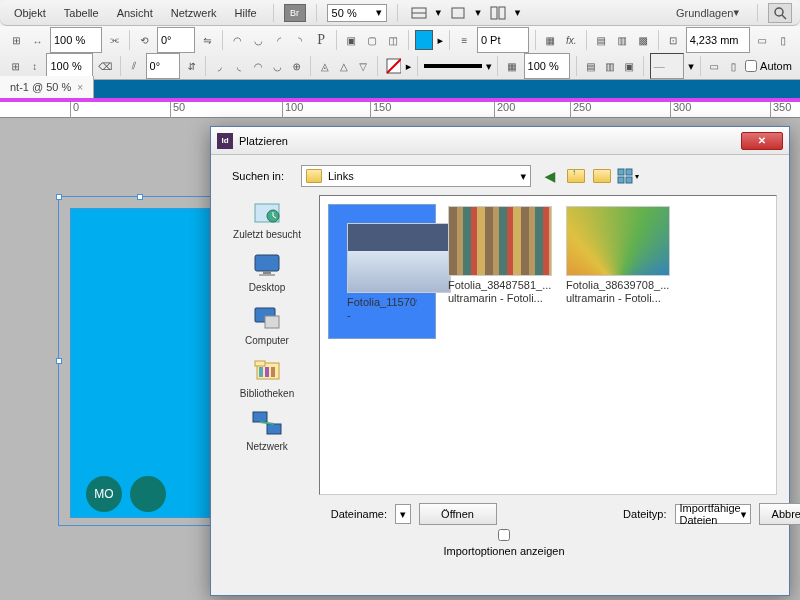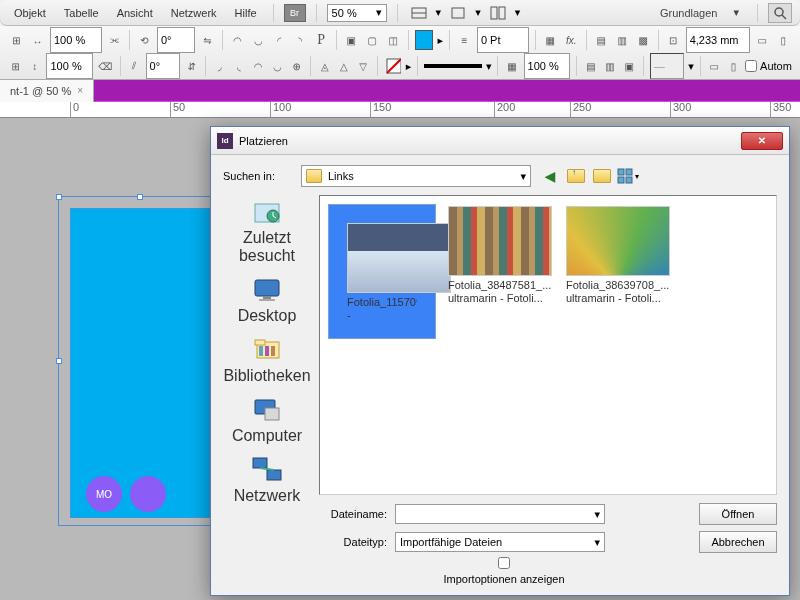--- a/index.html
+++ b/index.html
@@ -6,81 +6,81 @@
 body { background: #f0f0f0; width: 800px; height: 600px; overflow: hidden; position: relative; }
 
 
 .menubar { height: 26px; background: linear-gradient(#f5f5f5,#e6e6e6); border-bottom: 1px solid #bbb; display: flex; align-items: center; padding: 0 8px; gap: 6px; border-radius: 7px; }
 .menubar .menu-item { padding: 3px 6px; color: #333; cursor: pointer; }
 .menubar .sep { width: 1px; height: 18px; background: #ccc; margin: 0 4px; }
 .menubar .br-btn { width: 22px; height: 18px; background: #888; color: #fff; font-size: 9px; display: flex; align-items: center; justify-content: center; border: 1px solid #666; }
 .menubar .zoom-sel { width: 60px; height: 18px; border: 1px solid #999; background: #fff; padding: 0 4px; display: flex; align-items: center; justify-content: space-between; }
 .menubar .icon-btn { width: 22px; height: 22px; display: flex; align-items: center; justify-content: center; border: 1px solid transparent; cursor: pointer; }
 .menubar .right { margin-left: auto; display: flex; align-items: center; gap: 6px; }
-.menubar .workspace { padding: 3px 8px; color: #444; display: flex; align-items: center; gap: 16px; }
+.menubar .workspace { padding: 3px 8px; color: #444; display: flex; align-items: center; gap: 0; }
 .menubar .search { width: 24px; height: 20px; background: #ddd; border: 1px solid #aaa; display: flex; align-items: center; justify-content: center; }
 
 
 .control-panel { height: 54px; background: linear-gradient(#f8f8f8,#e8e8e8); border-bottom: 1px solid #aaa; padding: 2px 8px; display: flex; flex-direction: column; gap: 2px; }
 .cp-row { display: flex; align-items: center; gap: 4px; height: 24px; }
 .cp-icon { width: 18px; height: 18px; display: flex; align-items: center; justify-content: center; border: 1px solid transparent; cursor: pointer; font-size: 10px; color: #555; }
 .cp-field { height: 26px; border: 1px solid #999; background: #fff; padding: 0 3px; display: flex; align-items: center; }
 .cp-field.w50 { width: 55px; }
 .cp-field.w40 { width: 40px; }
 .cp-field.w60 { width: 68px; }
 .cp-swatch { width: 20px; height: 20px; background: #00aeef; border: 1px solid #555; }
 .cp-stroke-line { width: 70px; height: 4px; background: #000; }
 .cp-chk { display: flex; align-items: center; gap: 3px; }
 .cp-chk input { width: 12px; height: 12px; }
 .cp-sep { width: 1px; height: 20px; background: #ccc; margin: 0 2px; }
 
 
-.doc-tab-bar { height: 22px; background: #a21caf; border-bottom: 1px solid #d946ef; display: flex; align-items: center; }
+.doc-tab-bar { height: 22px; background: #0369a1; border-bottom: 4px solid #d946ef; display: flex; align-items: flex-end; }
 .doc-tab { height: 22px; padding: 0 10px; background: #f8f8f8; border-right: 1px solid #aaa; display: flex; align-items: center; gap: 6px; font-size: 10px; color: #444; }
 .doc-tab .close { font-size: 10px; color: #888; cursor: pointer; }
 
 
 .ruler-h { height: 16px; background: #fff; border-bottom: 1px solid #888; position: relative; font-size: 8px; color: #666; }
 .ruler-h .tick { position: absolute; top: 0; height: 16px; border-left: 1px solid #999; padding-left: 2px; line-height: 10px; }
 
 
 .canvas-area { position: absolute; top: 118px; left: 0; right: 0; bottom: 0; background: #b9b9b9; }
 .canvas-blue { position: absolute; left: 70px; top: 90px; width: 140px; height: 310px; background: #00aeef; border: 1px solid #3a9ad9; }
 .canvas-sel { position: absolute; left: 58px; top: 78px; width: 164px; height: 330px; border: 1px solid #4a90d9; }
 .canvas-handle { position: absolute; width: 6px; height: 6px; background: #fff; border: 1px solid #4a90d9; }
-.canvas-circle { position: absolute; width: 36px; height: 36px; border-radius: 50%; background: #8b5cf6; color: #fff; display: flex; align-items: center; justify-content: center; font-size: 10px; }
+.canvas-circle { position: absolute; width: 36px; height: 36px; border-radius: 50%; background: #0f766e; color: #fff; display: flex; align-items: center; justify-content: center; font-size: 12px; }
 
 
 .dialog { position: absolute; left: 210px; top: 126px; width: 580px; height: 470px; background: #f0f0f0; border: 1px solid #5a7aa8; box-shadow: 0 4px 20px rgba(0,0,0,0.4); }
 .dialog-title { height: 28px; background: linear-gradient(#fdfdfd,#e8e8e8); border-bottom: 1px solid #c0c0c0; display: flex; align-items: center; padding: 0 6px; gap: 6px; }
 .dialog-title .id-icon { width: 16px; height: 16px; background: #4b2e5e; color: #fff; font-size: 8px; display: flex; align-items: center; justify-content: center; font-weight: bold; }
 .dialog-title .spacer { flex: 1; }
 .dialog-title .close-btn { width: 42px; height: 18px; background: linear-gradient(#e07070,#c83030); border: 1px solid #a02020; border-radius: 2px; color: #fff; display: flex; align-items: center; justify-content: center; cursor: pointer; font-weight: bold; font-size: 10px; }
 
 .dialog-body { padding: 10px 12px; }
 .search-row { display: flex; align-items: center; gap: 8px; margin-bottom: 8px; }
-.search-row label { width: 70px; text-align: left; }
+.search-row label { width: 70px; text-align: center; }
 .folder-select { flex: 1; height: 22px; border: 1px solid #999; background: #fff; display: flex; align-items: center; padding: 0 4px; gap: 6px; max-width: 230px; }
 .folder-icon { width: 16px; height: 14px; background: linear-gradient(#ffe9a8,#f0c850); border: 1px solid #c0a040; border-radius: 1px; }
 .nav-icons { display: flex; gap: 4px; }
 .nav-icons .ni { width: 22px; height: 22px; display: flex; align-items: center; justify-content: center; cursor: pointer; font-size: 14px; }
 
 .places-files { display: flex; gap: 8px; height: 300px; }
 .places { width: 88px; display: flex; flex-direction: column; gap: 6px; align-items: center; }
 .place-item { display: flex; flex-direction: column; align-items: center; gap: 2px; cursor: pointer; padding: 2px; }
 .place-icon { width: 36px; height: 30px; display: flex; align-items: center; justify-content: center; font-size: 22px; }
-.place-label { font-size: 16px; color: #333; text-align: center; }
+.place-label { font-size: 10px; color: #333; text-align: left; }
 
 .files-panel { flex: 1; background: #fff; border: 1px inset #ccc; padding: 8px; display: flex; flex-wrap: wrap; gap: 10px; align-content: flex-start; overflow: hidden; }
 .file-item { width: 108px; display: flex; flex-direction: column; gap: 3px; cursor: pointer; padding: 2px; }
 .file-item.selected { border: 1px solid #7da2ce; background: #3b82f6; padding: 18px; }
 .file-thumb { width: 104px; height: 70px; border: 1px solid #ccc; background: #ddd; }
 .file-caption { font-size: 10px; color: #333; line-height: 12px; max-height: 24px; overflow: hidden; text-align: left; }
 
-.bottom-fields { margin-top: 8px; display: flex; flex-direction: column; gap: 6px; }
+.bottom-fields { margin-top: 8px; display: flex; flex-direction: row; gap: 6px; }
 .bf-row { display: flex; align-items: center; gap: 8px; }
 .bf-row label { width: 70px; text-align: right; margin-left: 94px; }
 .bf-input { flex: 1; max-width: 210px; height: 20px; border: 1px solid #999; background: #fff; padding: 0 4px; display: flex; align-items: center; justify-content: space-between; }
 .bf-btn { width: 78px; height: 22px; background: linear-gradient(#fdfdfd,#e4e4e4); border: 1px solid #999; cursor: pointer; display: flex; align-items: center; justify-content: center; margin-left: auto; }
 
 .opt-row { display: flex; align-items: center; gap: 4px; margin-top: 4px; padding-left: 8px; flex-direction: column; }
 .opt-row input { width: 12px; height: 12px; }
 
 svg { display: block; }
 </style>
@@ -228,21 +228,21 @@
 <div class="doc-tab-bar">
   <div class="doc-tab">
     <span>nt-1 @ 50 %</span>
     <span class="close">×</span>
   </div>
 </div>
 
 <div class="ruler-h">
   <div class="tick" style="left:70px">0</div>
   <div class="tick" style="left:170px">50</div>
-  <div class="tick" style="left:270px">100</div>
+  <div class="tick" style="left:282px">100</div>
   <div class="tick" style="left:370px">150</div>
   <div class="tick" style="left:494px">200</div>
   <div class="tick" style="left:570px">250</div>
   <div class="tick" style="left:670px">300</div>
   <div class="tick" style="left:770px">350</div>
 </div>
 
 <div class="canvas-area">
   <div class="canvas-sel">
     <div class="canvas-handle" style="left:-3px;top:-3px"></div>
@@ -311,37 +311,37 @@
                 <rect x="4" y="4" width="24" height="16" rx="2" fill="#3d7dc8" stroke="#246"></rect>
                 <rect x="12" y="20" width="8" height="3" fill="#888"></rect>
                 <rect x="8" y="23" width="16" height="2" fill="#aaa"></rect>
               </svg>
             </div>
           <div class="place-label">Desktop</div>
         </div>
         <div class="place-item">
           <div class="place-icon">
               <svg width="32" height="28">
+                <rect x="4" y="4" width="20" height="14" rx="1" fill="#3d7dc8" stroke="#246"></rect>
+                <rect x="14" y="12" width="14" height="12" fill="#d8d8d8" stroke="#888"></rect>
+              </svg>
+            </div>
+          <div class="place-label">Computer</div>
+        </div>
+        <div class="place-item">
+          <div class="place-icon">
+              <svg width="32" height="28">
                 <rect x="6" y="6" width="22" height="16" fill="#ffe9a8" stroke="#c0a040"></rect>
                 <rect x="4" y="4" width="10" height="5" fill="#ffe9a8" stroke="#c0a040"></rect>
                 <rect x="8" y="10" width="4" height="10" fill="#5ab"></rect>
                 <rect x="14" y="10" width="4" height="10" fill="#a5b"></rect>
                 <rect x="20" y="10" width="4" height="10" fill="#b85"></rect>
               </svg>
             </div>
           <div class="place-label">Bibliotheken</div>
-        </div>
-        <div class="place-item">
-          <div class="place-icon">
-              <svg width="32" height="28">
-                <rect x="4" y="4" width="20" height="14" rx="1" fill="#3d7dc8" stroke="#246"></rect>
-                <rect x="14" y="12" width="14" height="12" fill="#d8d8d8" stroke="#888"></rect>
-              </svg>
-            </div>
-          <div class="place-label">Computer</div>
         </div>
         <div class="place-item">
           <div class="place-icon">
               <svg width="32" height="28">
                 <rect x="2" y="2" width="14" height="10" fill="#3d7dc8" stroke="#246"></rect>
                 <rect x="16" y="14" width="14" height="10" fill="#3d7dc8" stroke="#246"></rect>
                 <line x1="9" y1="12" x2="23" y2="14" stroke="#4a8" stroke-width="2"></line>
               </svg>
             </div>
           <div class="place-label">Netzwerk</div>

